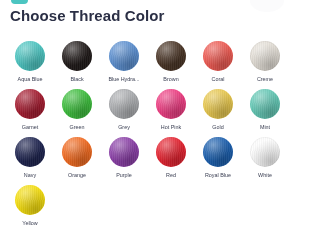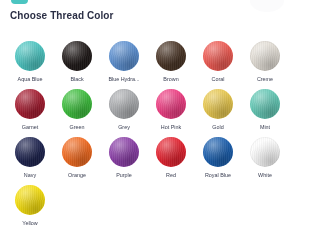--- a/index.html
+++ b/index.html
@@ -39,21 +39,21 @@
     border-radius: 50%;
   }
 
   #picker {
     position: absolute;
     inset: 0;
     padding: 9px 8px 0 10px;
   }
 
   #picker-title {
-    font-size: 10px;
+    font-size: 15px;
     font-weight: 700;
     letter-spacing: .1px;
     color: #2b2f45;
     line-height: 14px;
     margin-bottom: 14px;
     white-space: nowrap;
   }
 
   #swatch-grid {
     display: flex;

